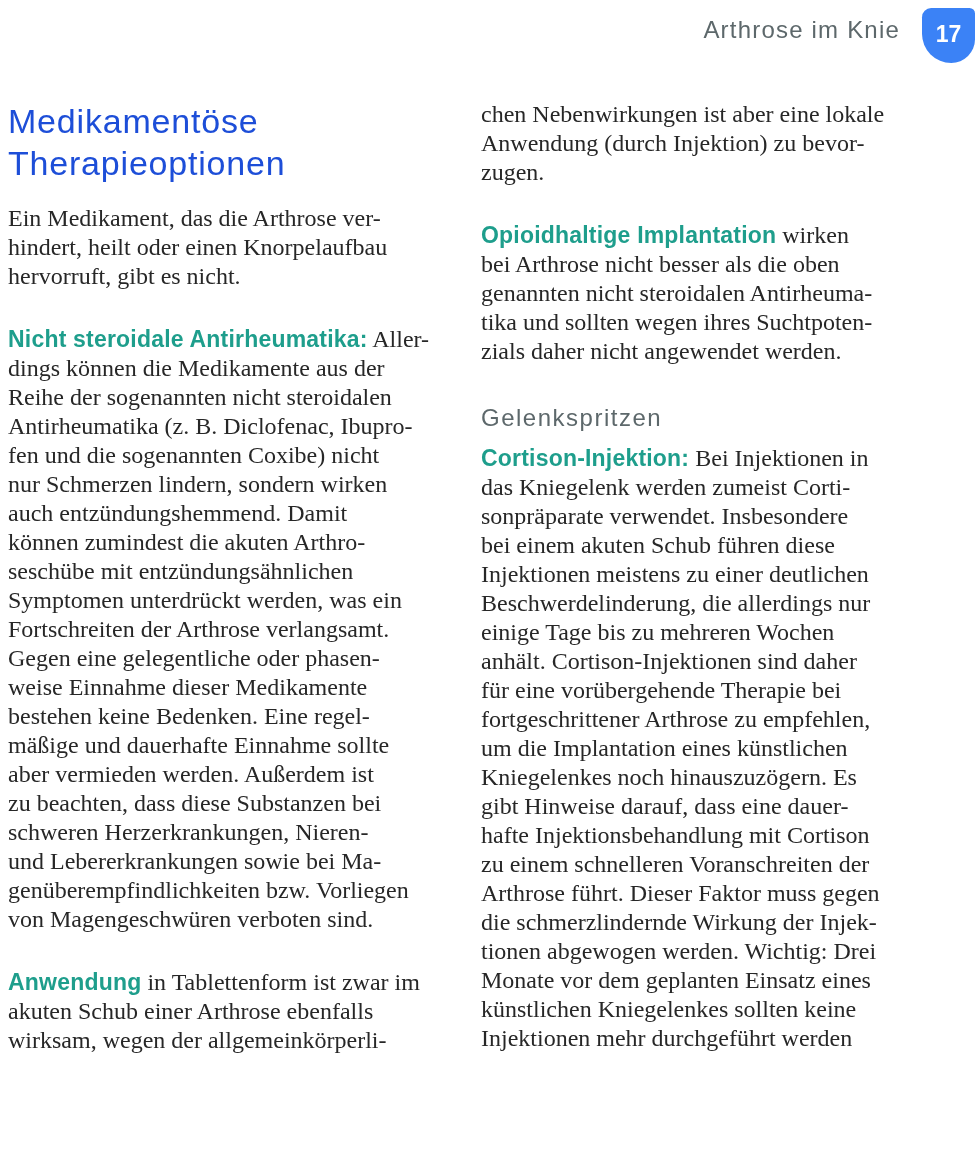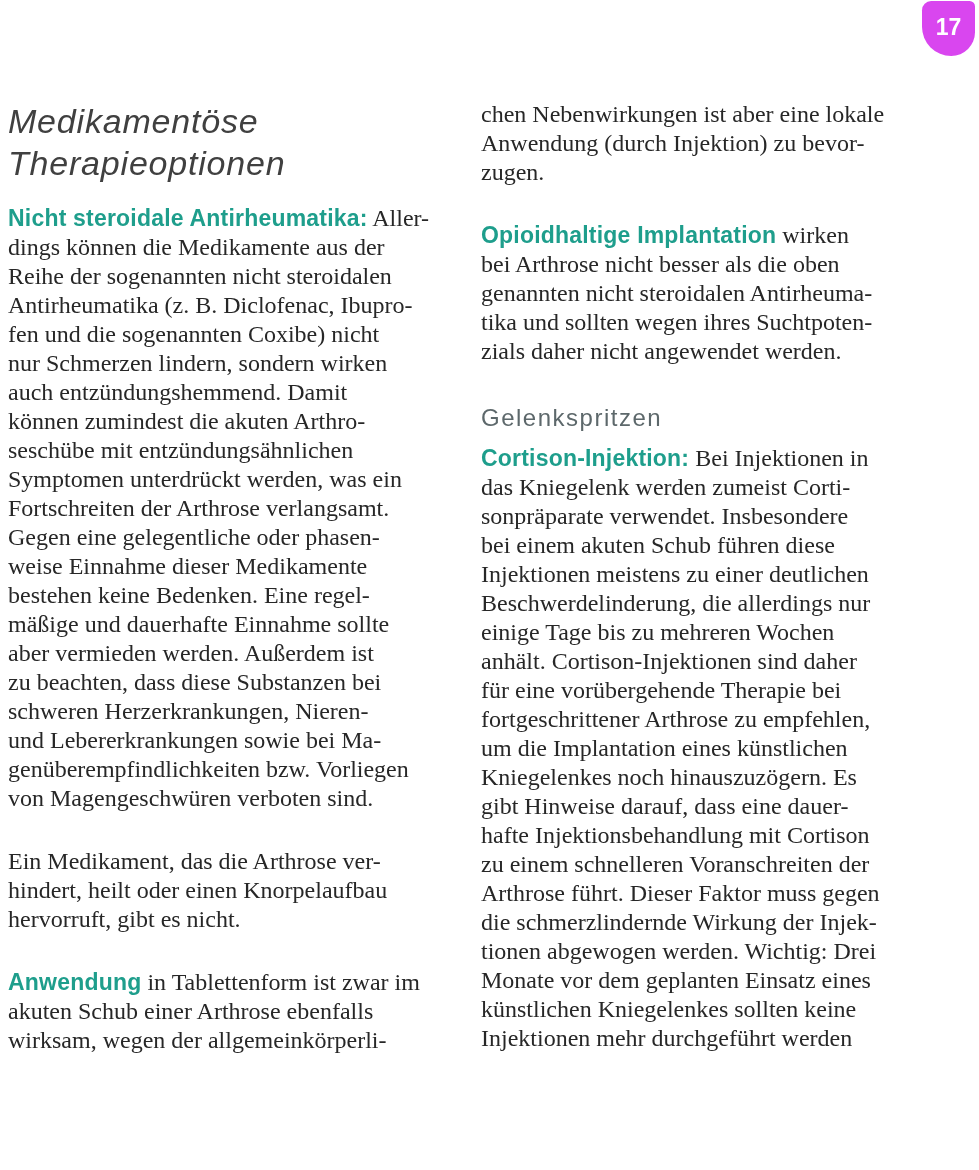--- a/index.html
+++ b/index.html
@@ -16,25 +16,25 @@
     top: 16px;
     right: 79px;
     font-family: "Liberation Sans", sans-serif;
     font-size: 24px;
     color: #5d686b;
     letter-spacing: 1.2px;
     white-space: nowrap;
   }
   .page-badge {
     position: absolute;
-    top: 1px;
+    top: 8px;
     right: 4px;
     width: 53px;
     height: 55px;
-    background: #d946ef;
+    background: #3b82f6;
     border-radius: 10px 6px 26px 32px;
     display: flex;
     align-items: center;
     justify-content: center;
   }
   .page-badge span {
     font-family: "Liberation Sans", sans-serif;
     font-weight: 700;
     font-size: 23px;
     color: #ffffff;
@@ -49,23 +49,22 @@
     gap: 34px;
   }
   .col { width: 439px; flex: 0 0 auto; }
   .chapter-heading {
     margin: 0 0 20px 0;
     font-family: "Liberation Sans", sans-serif;
     font-weight: 400;
     font-size: 34px;
     line-height: 42px;
     letter-spacing: 0.8px;
-    color: #404040;
+    color: #1d4ed8;
     white-space: pre-line;
-    font-style: italic;
   }
   .subheading {
     margin: 26px 0 8px 0;
     font-family: "Liberation Sans", sans-serif;
     font-weight: 400;
     font-size: 24px;
     line-height: 36px;
     letter-spacing: 1.5px;
     color: #5d686b;
   }
@@ -83,30 +82,35 @@
     font-size: 23px;
     letter-spacing: 0.2px;
     color: #1e9e8c;
   }
 </style>
 </head>
 <body>
 
 <div class="page">
 
+  <span class="running-head">Arthrose im Knie</span>
 
   <div class="page-badge">
     <span>17</span>
   </div>
 
   <main class="columns">
 
     <section class="col">
       <h1 class="chapter-heading">Medikamentöse
 Therapieoptionen</h1>
+
+      <p class="body-para"><span>Ein Medikament, das die Arthrose ver-
+hindert, heilt oder einen Knorpelaufbau
+hervorruft, gibt es nicht.</span></p>
 
       <p class="body-para"><span class="lead">Nicht steroidale Antirheumatika:</span><span> Aller-
 dings können die Medikamente aus der
 Reihe der sogenannten nicht steroidalen
 Antirheumatika (z. B. Diclofenac, Ibupro-
 fen und die sogenannten Coxibe) nicht
 nur Schmerzen lindern, sondern wirken
 auch entzündungshemmend. Damit
 können zumindest die akuten Arthro-
 seschübe mit entzündungsähnlichen
@@ -115,24 +119,20 @@
 Gegen eine gelegentliche oder phasen-
 weise Einnahme dieser Medikamente
 bestehen keine Bedenken. Eine regel-
 mäßige und dauerhafte Einnahme sollte
 aber vermieden werden. Außerdem ist
 zu beachten, dass diese Substanzen bei
 schweren Herzerkrankungen, Nieren-
 und Lebererkrankungen sowie bei Ma-
 genüberempfindlichkeiten bzw. Vorliegen
 von Magengeschwüren verboten sind.</span></p>
-
-      <p class="body-para"><span>Ein Medikament, das die Arthrose ver-
-hindert, heilt oder einen Knorpelaufbau
-hervorruft, gibt es nicht.</span></p>
 
       <p class="body-para"><span class="lead">Anwendung</span><span> in Tablettenform ist zwar im
 akuten Schub einer Arthrose ebenfalls
 wirksam, wegen der allgemeinkörperli-</span></p>
     </section>
 
     <section class="col">
       <p class="body-para"><span>chen Nebenwirkungen ist aber eine lokale
 Anwendung (durch Injektion) zu bevor-
 zugen.</span></p>

